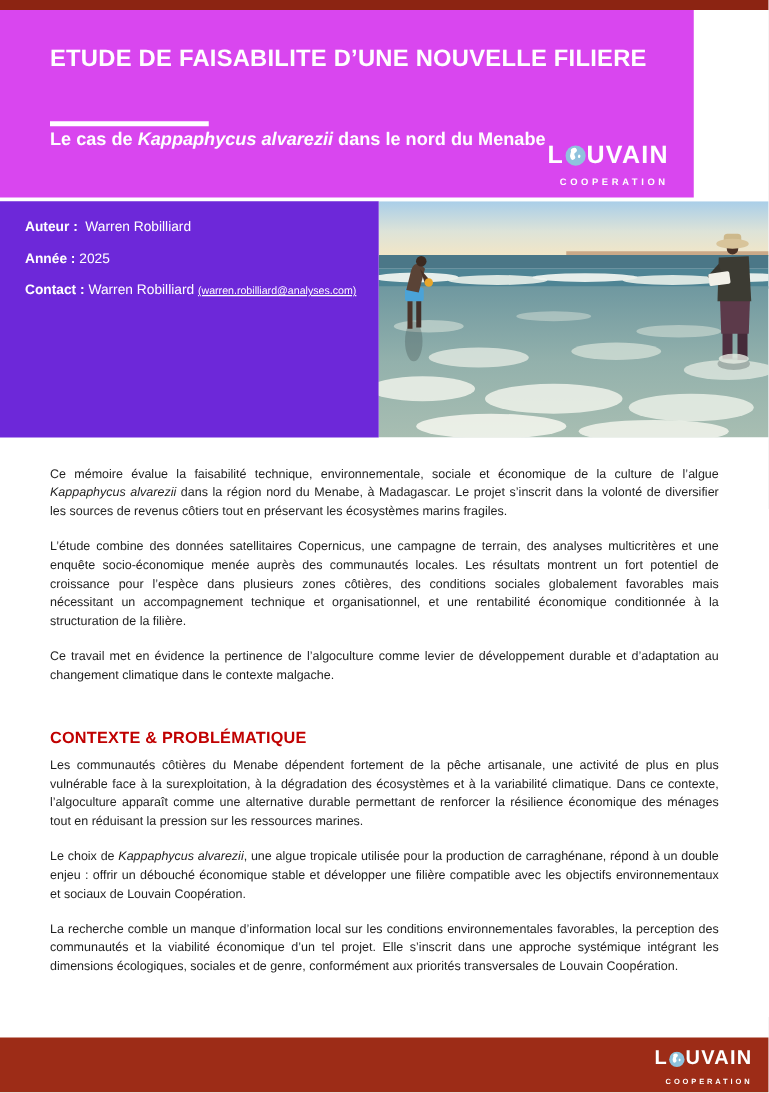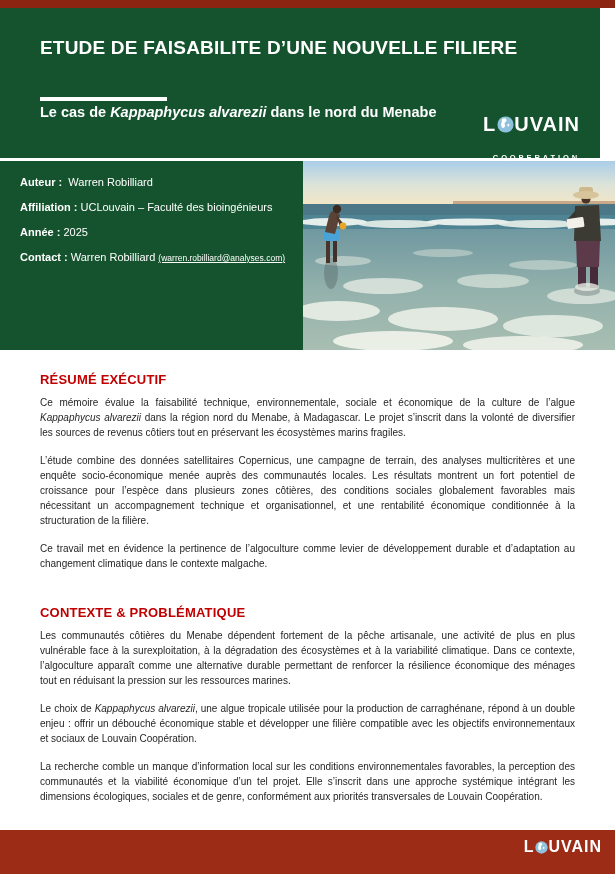--- a/index.html
+++ b/index.html
@@ -1,42 +1,42 @@
 <!DOCTYPE html>
 <html><head>
 <meta charset="utf-8">
 <style>
   html,body{margin:0;padding:0;background:#e9e9e9;font-family:"Liberation Sans",sans-serif;}
   .page{position:relative;width:615px;height:874px;margin:0 auto;background:#ffffff;overflow:hidden;}
 
   
-  .header{position:absolute;left:0;top:0;width:600px;height:158px;background:#14532d;}
+  .header{position:absolute;left:0;top:0;width:555px;height:158px;background:#d946ef;}
   .header-topstrip{position:absolute;left:0;top:0;width:615px;height:8px;background:#8c2412;}
   .doc-title{position:absolute;left:40px;top:33px;margin:0;font-size:19px;line-height:29px;
              font-weight:bold;color:#ffffff;letter-spacing:.2px;white-space:nowrap;}
   .title-rule{position:absolute;left:40px;top:97px;width:127px;height:4px;background:#ffffff;}
   .subtitle{position:absolute;left:40px;top:104px;font-size:14.5px;font-weight:bold;color:#ffffff;white-space:nowrap;}
   .subtitle i{font-style:italic;}
 
   
   .logo{color:#ffffff;text-align:right;line-height:1;}
   .logo-word{font-weight:bold;letter-spacing:1px;display:flex;align-items:center;justify-content:flex-end;}
   .logo-word .globe{display:inline-flex;margin:0 .5px;}
-  .logo-sub{font-weight:bold;margin-top:20px;}
+  .logo-sub{font-weight:bold;margin-top:8px;}
   .logo-header{position:absolute;right:20px;top:114px;}
   .logo-header .logo-word{font-size:20px;}
   .logo-header .globe svg{width:17px;height:17px;}
   .logo-header .logo-sub{font-size:7.5px;letter-spacing:2.9px;}
   .logo-footer{position:absolute;right:13px;top:9px;}
   .logo-footer .logo-word{font-size:16px;}
   .logo-footer .globe svg{width:13px;height:13px;}
   .logo-footer .logo-sub{font-size:6px;letter-spacing:2.3px;}
 
   
-  .infobox{position:absolute;left:0;top:161px;width:303px;height:189px;background:#14532d;
+  .infobox{position:absolute;left:0;top:161px;width:303px;height:189px;background:#6d28d9;
            box-sizing:border-box;padding:14px 12px 0 20px;color:#ffffff;}
   .info-row{margin-bottom:11px;font-size:11px;line-height:14px;white-space:nowrap;}
   .info-row .lbl{font-weight:bold;}
   .info-row .em{font-size:8.5px;text-decoration:underline;color:#ffffff;cursor:pointer;}
   .info-row.two-line{line-height:15px;}
 
   
   .photo{position:absolute;left:303px;top:161px;width:312px;height:189px;}
   .photo svg{display:block;width:312px;height:189px;}
 
@@ -75,24 +75,20 @@
           <span>UVAIN</span>
       </div>
       <div class="logo-sub">COOPERATION</div>
     </div>
   </div>
 
   <div class="infobox">
     <div class="info-row">
       <span class="lbl">Auteur :</span>&nbsp;
       <span>Warren Robilliard</span>
-    </div>
-    <div class="info-row">
-      <span class="lbl">Affiliation :</span>
-      <span>UCLouvain – Faculté des bioingénieurs</span>
     </div>
     <div class="info-row">
       <span class="lbl">Année :</span>
       <span>2025</span>
     </div>
     <div class="info-row">
       <span class="lbl">Contact :</span>
       <span>Warren Robilliard</span>
       <span class="em">(warren.robilliard@analyses.com)</span>
     </div>
@@ -161,21 +157,20 @@
         <rect x="264" y="57" width="17" height="10" rx="1.5" fill="#f2f0e8" transform="rotate(-8 272 62)"></rect>
         <circle cx="283" cy="38" r="4.6" fill="#4a3226"></circle>
         <rect x="276" y="26" width="14" height="9" rx="3" fill="#cdb98c"></rect>
         <ellipse cx="283" cy="34" rx="13" ry="4" fill="#d8c49a"></ellipse>
         <ellipse cx="284" cy="126" rx="12" ry="4" fill="#e8eee5" opacity="0.8"></ellipse>
       </g>
     </svg>
   </div>
 
   <div class="main">
-    <h2 class="sec-heading">RÉSUMÉ EXÉCUTIF</h2>
     <p><span>Ce mémoire évalue la faisabilité technique, environnementale, sociale et économique de la culture de l’algue </span><i>Kappaphycus alvarezii</i><span> dans la région nord du Menabe, à Madagascar. Le projet s’inscrit dans la volonté de diversifier les sources de revenus côtiers tout en préservant les écosystèmes marins fragiles.</span></p>
     <p><span>L’étude combine des données satellitaires Copernicus, une campagne de terrain, des analyses multicritères et une enquête socio-économique menée auprès des communautés locales. Les résultats montrent un fort potentiel de croissance pour l’espèce dans plusieurs zones côtières, des conditions sociales globalement favorables mais nécessitant un accompagnement technique et organisationnel, et une rentabilité économique conditionnée à la structuration de la filière.</span></p>
     <p><span>Ce travail met en évidence la pertinence de l’algoculture comme levier de développement durable et d’adaptation au changement climatique dans le contexte malgache.</span></p>
 
     <h2 class="sec-heading second">CONTEXTE &amp; PROBLÉMATIQUE</h2>
     <p><span>Les communautés côtières du Menabe dépendent fortement de la pêche artisanale, une activité de plus en plus vulnérable face à la surexploitation, à la dégradation des écosystèmes et à la variabilité climatique. Dans ce contexte, l’algoculture apparaît comme une alternative durable permettant de renforcer la résilience économique des ménages tout en réduisant la pression sur les ressources marines.</span></p>
     <p><span>Le choix de </span><i>Kappaphycus alvarezii</i><span>, une algue tropicale utilisée pour la production de carraghénane, répond à un double enjeu : offrir un débouché économique stable et développer une filière compatible avec les objectifs environnementaux et sociaux de Louvain Coopération.</span></p>
     <p><span>La recherche comble un manque d’information local sur les conditions environnementales favorables, la perception des communautés et la viabilité économique d’un tel projet. Elle s’inscrit dans une approche systémique intégrant les dimensions écologiques, sociales et de genre, conformément aux priorités transversales de Louvain Coopération.</span></p>
   </div>
 

